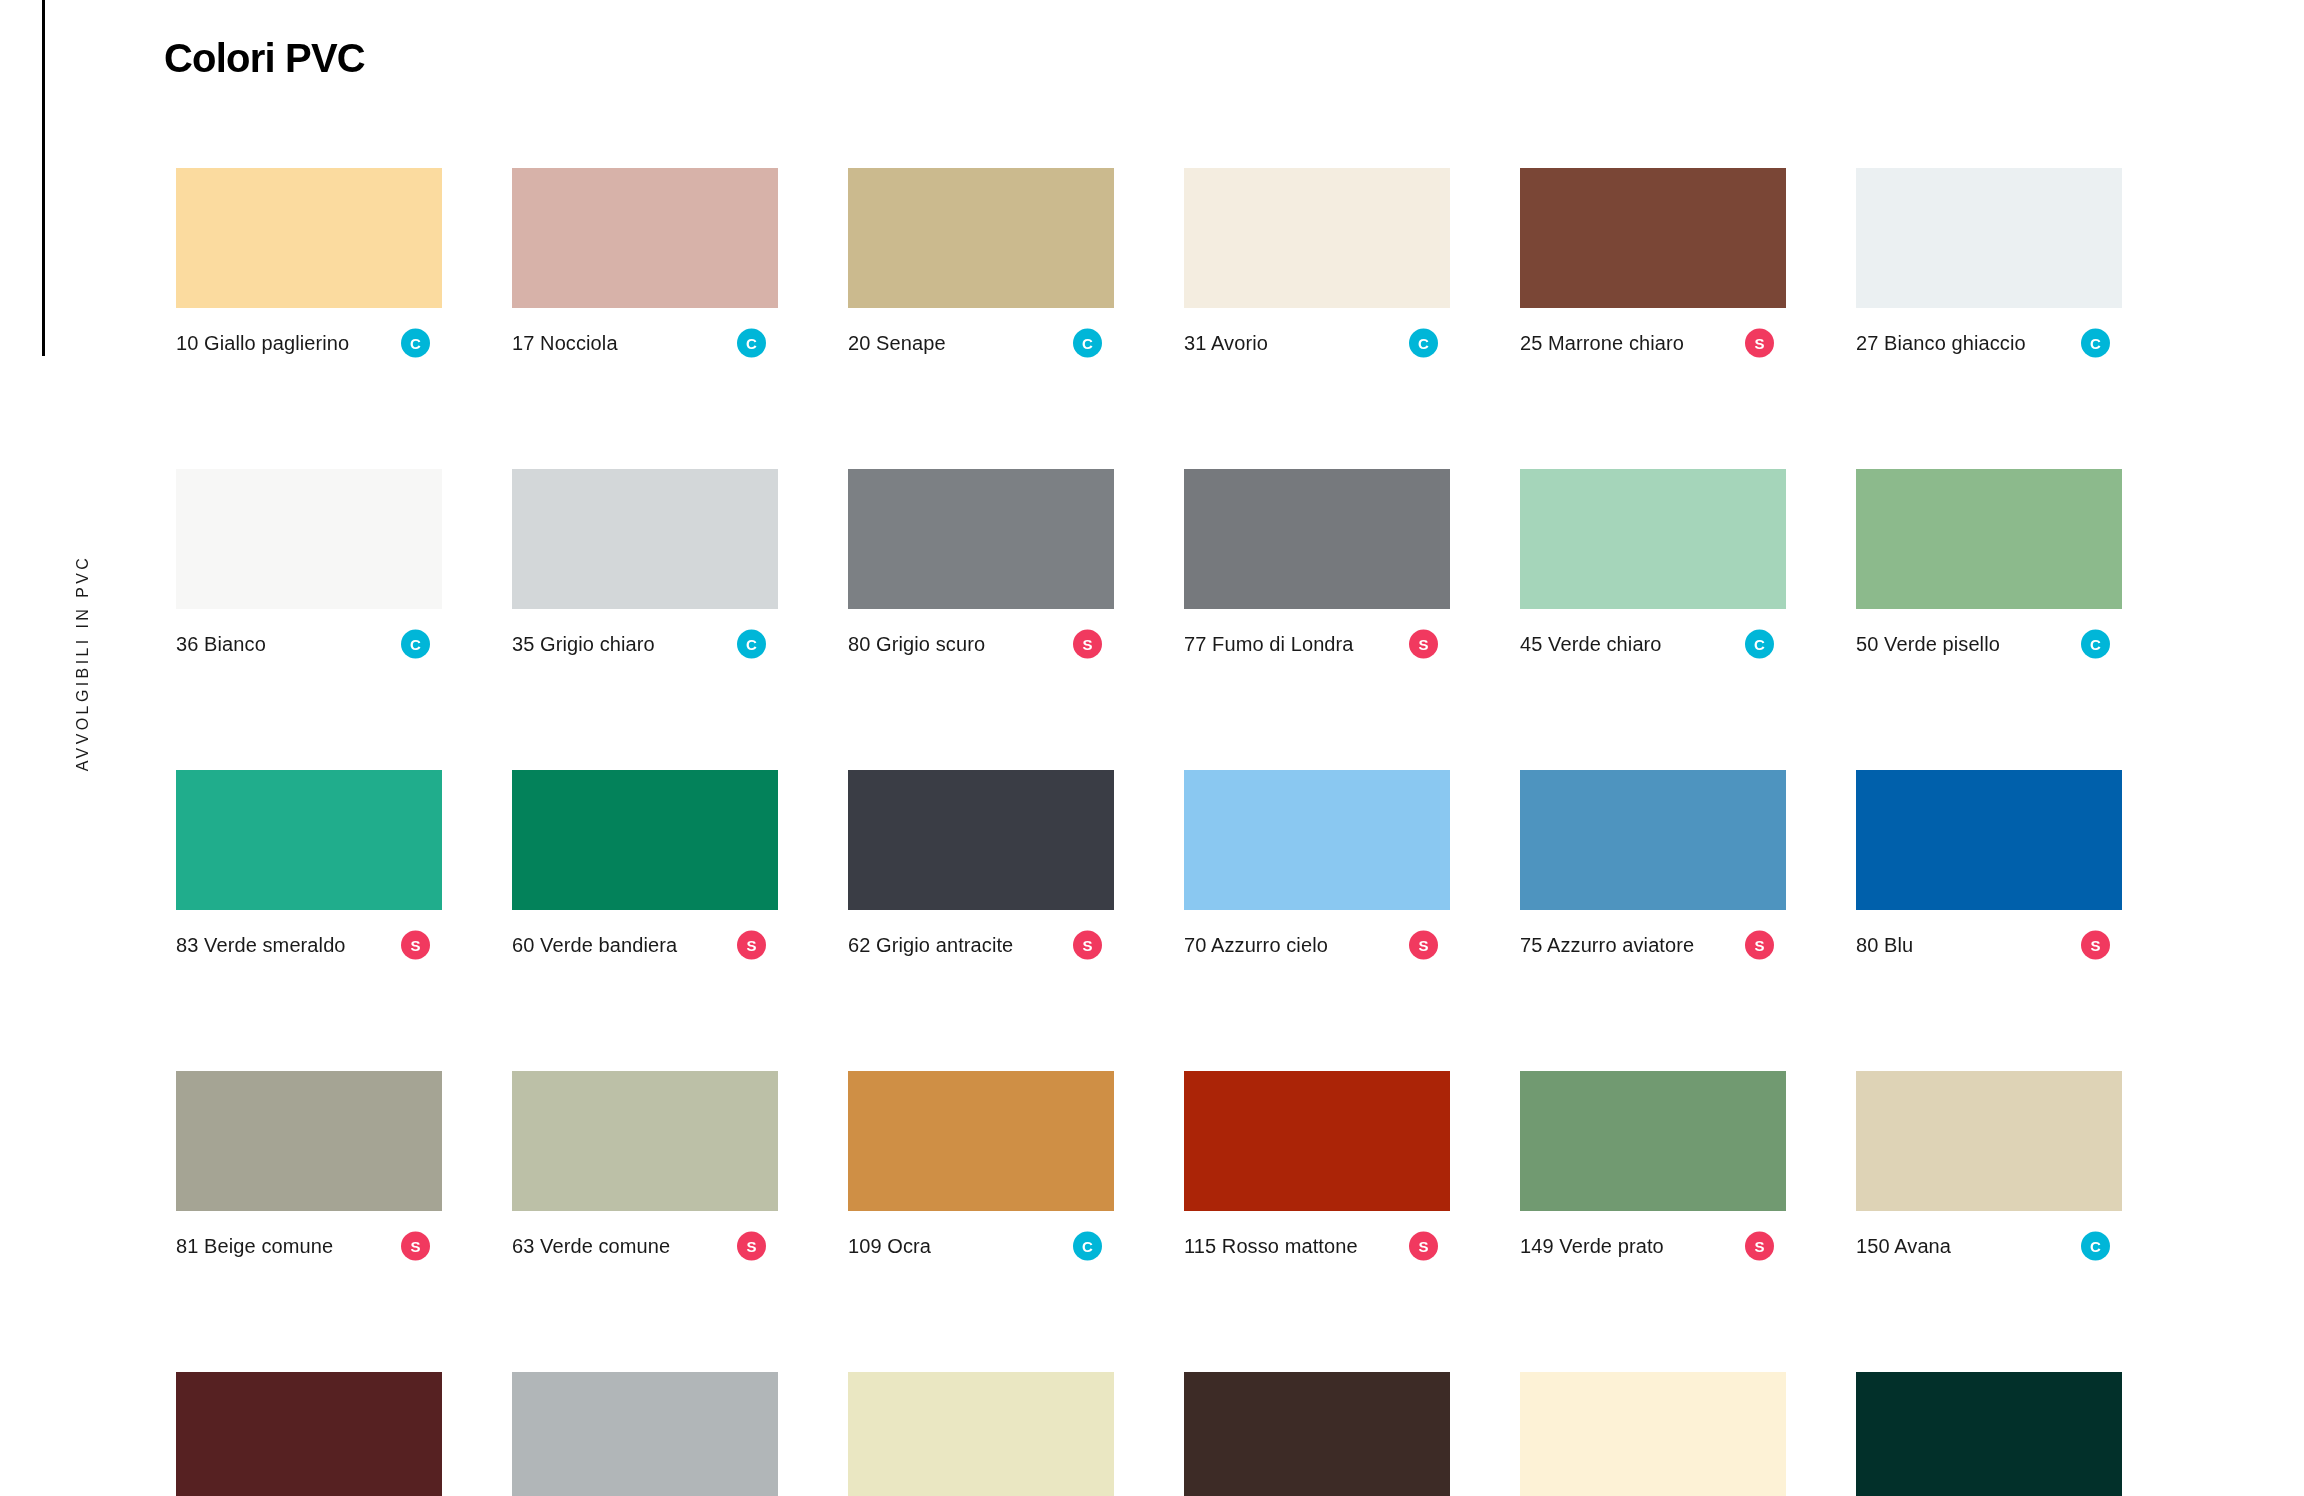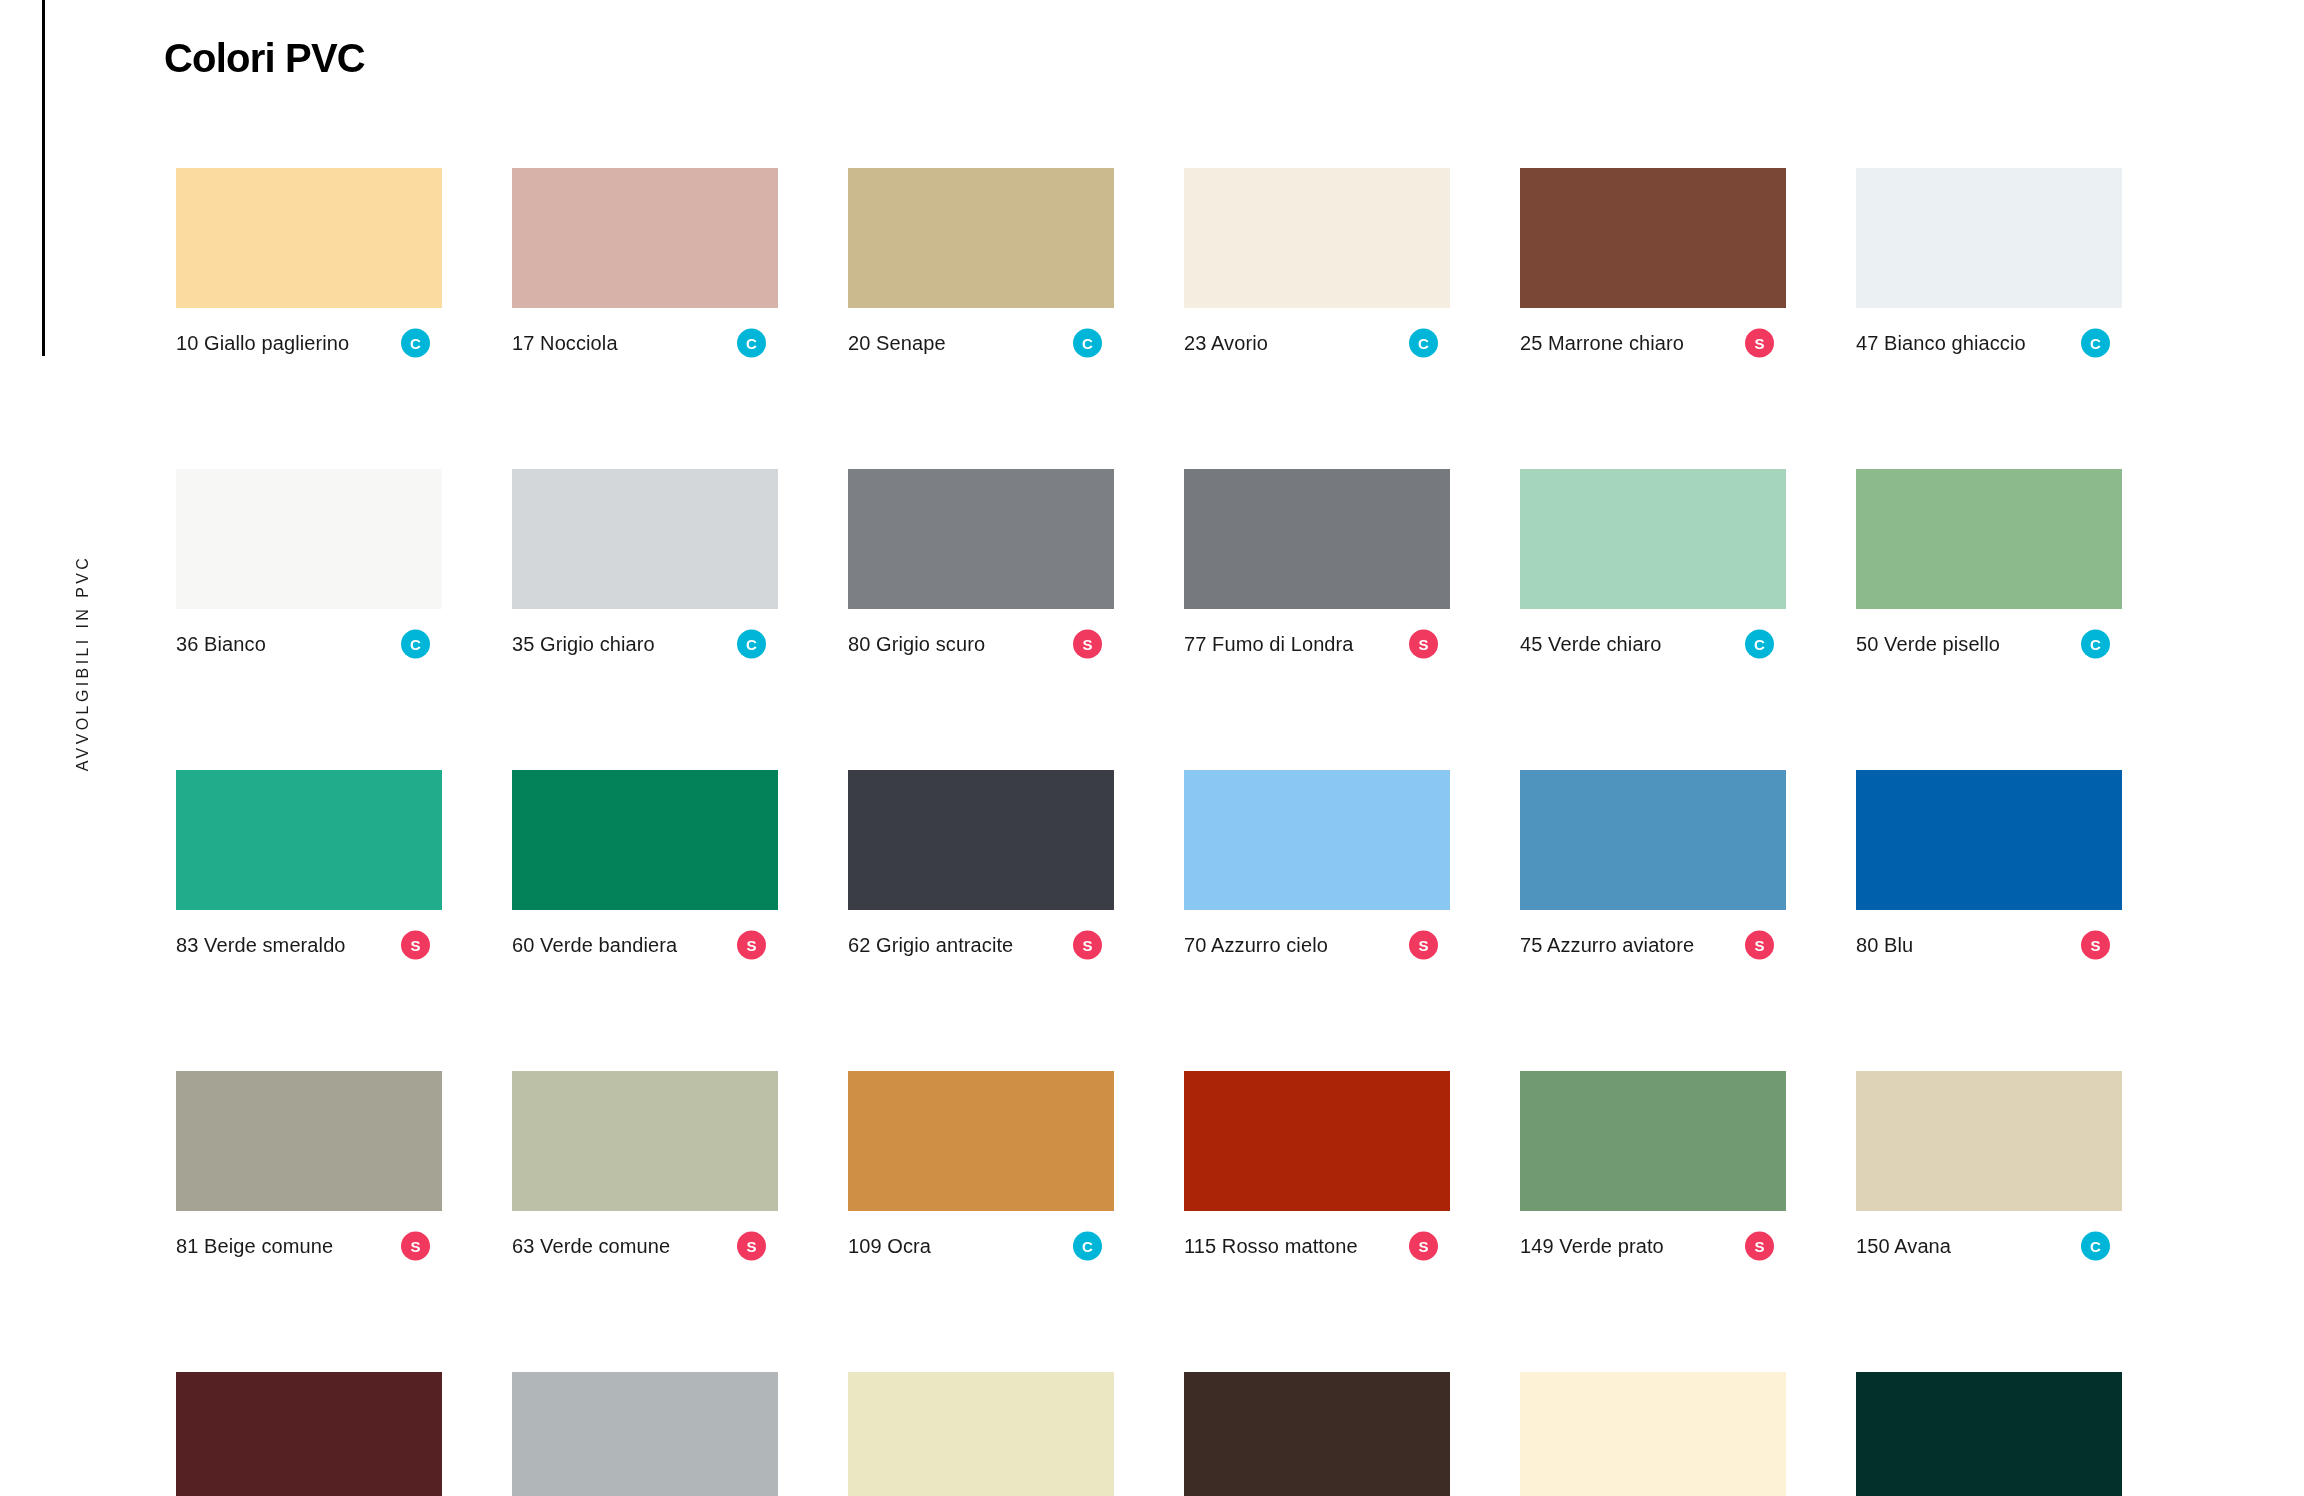--- a/index.html
+++ b/index.html
@@ -156,35 +156,35 @@
       <div class="swatch-cell">
         <div class="swatch-chip" style="background: rgb(203, 186, 142);"></div>
         <div class="swatch-meta">
           <span class="swatch-label">20 Senape</span>
           <span class="swatch-badge badge-c">C</span>
         </div>
       </div>
       <div class="swatch-cell">
         <div class="swatch-chip" style="background: rgb(244, 237, 224);"></div>
         <div class="swatch-meta">
-          <span class="swatch-label">23 Avorio</span>
+          <span class="swatch-label">31 Avorio</span>
           <span class="swatch-badge badge-c">C</span>
         </div>
       </div>
       <div class="swatch-cell">
         <div class="swatch-chip" style="background: rgb(122, 70, 54);"></div>
         <div class="swatch-meta">
           <span class="swatch-label">25 Marrone chiaro</span>
           <span class="swatch-badge badge-s">S</span>
         </div>
       </div>
       <div class="swatch-cell">
         <div class="swatch-chip" style="background: rgb(235, 240, 242);"></div>
         <div class="swatch-meta">
-          <span class="swatch-label">47 Bianco ghiaccio</span>
+          <span class="swatch-label">27 Bianco ghiaccio</span>
           <span class="swatch-badge badge-c">C</span>
         </div>
       </div>
       <div class="swatch-cell">
         <div class="swatch-chip" style="background: rgb(247, 247, 246);"></div>
         <div class="swatch-meta">
           <span class="swatch-label">36 Bianco</span>
           <span class="swatch-badge badge-c">C</span>
         </div>
       </div>

